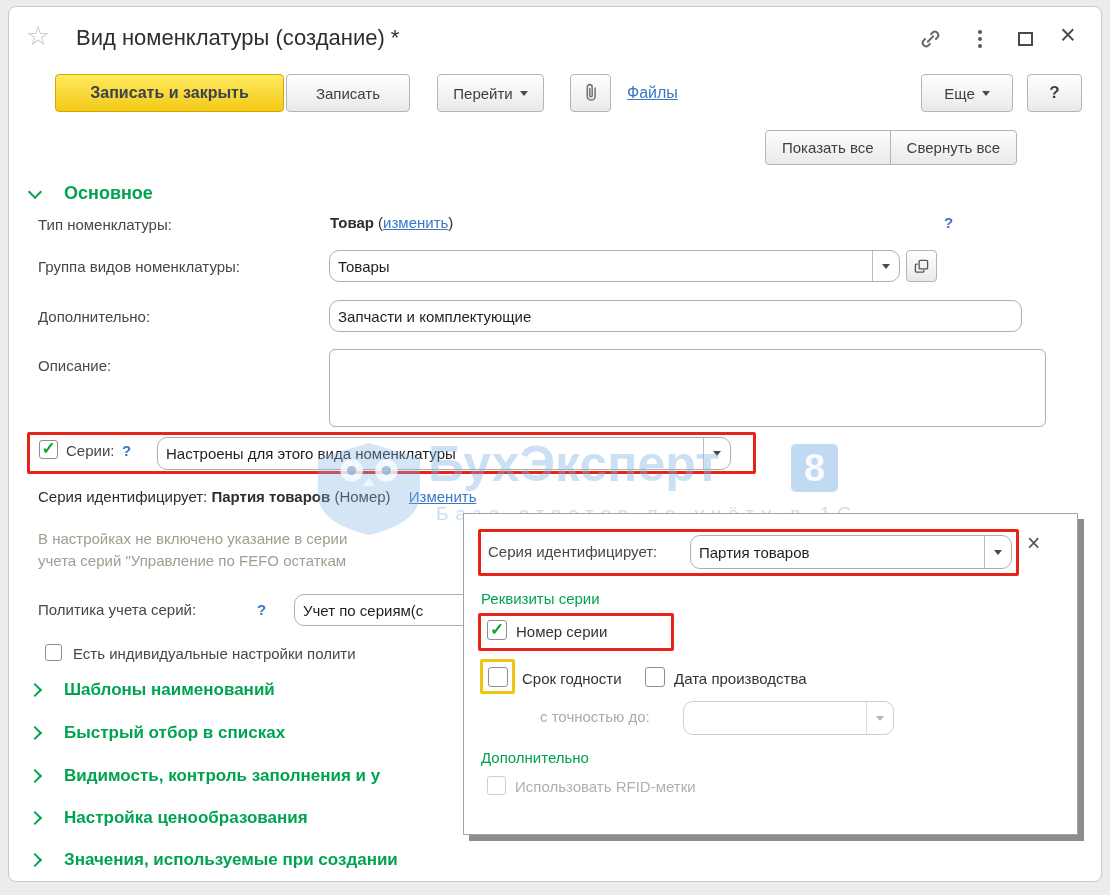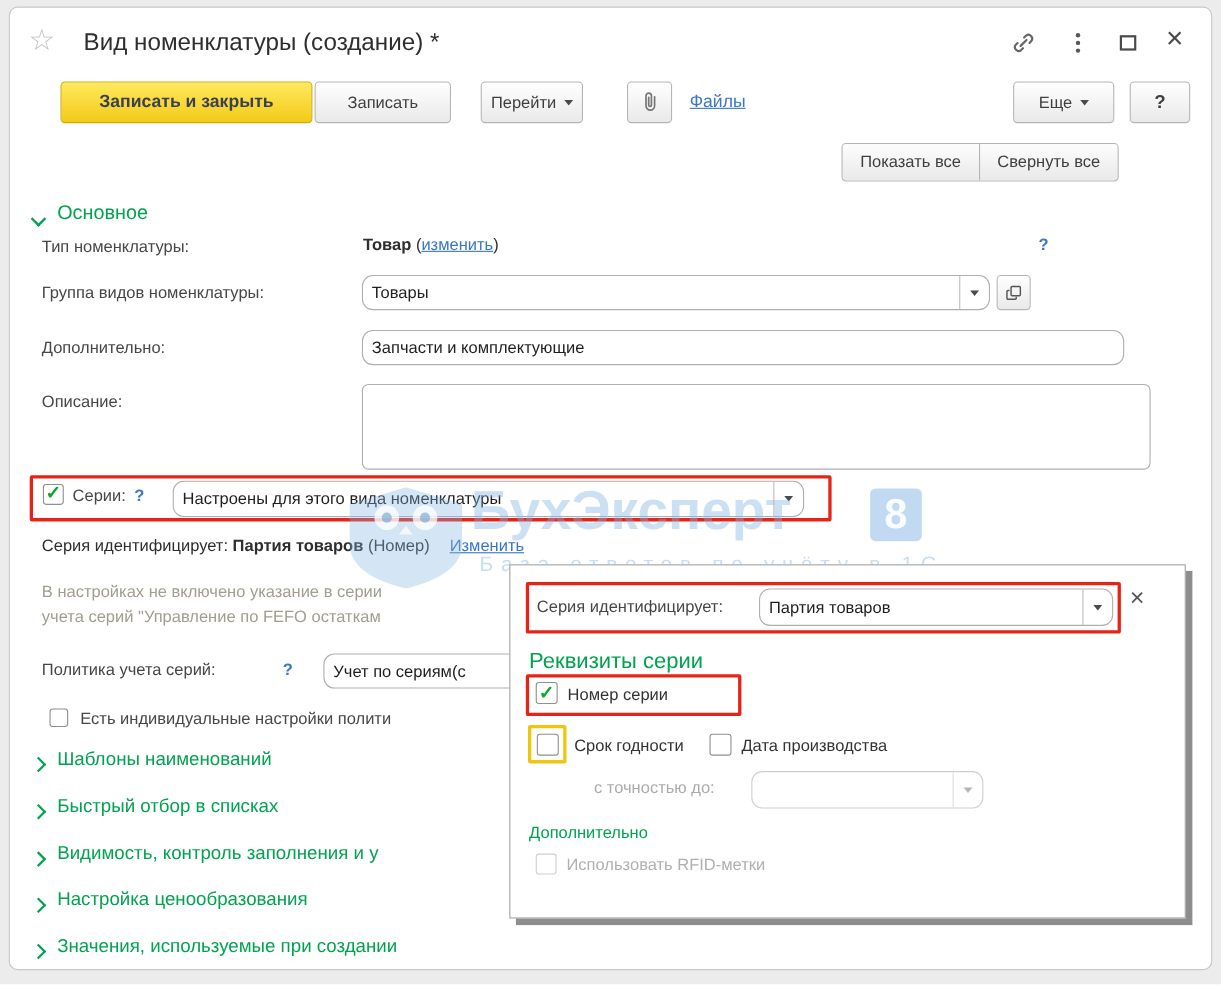--- a/index.html
+++ b/index.html
@@ -22,21 +22,21 @@
   .input,.combo{position:absolute;display:flex;align-items:center;box-sizing:border-box;
        background:#fff;border:1px solid #afafaf;border-radius:10px;font-size:15px;color:#1f1f1f;}
   .input .ival,.combo .ival{flex:1;padding:0 8px;white-space:nowrap;overflow:hidden;}
   .combo .combo-btn{width:26px;align-self:stretch;display:flex;align-items:center;justify-content:center;
        border-left:1px solid #bdbdbd;cursor:pointer;}
   .combo.disabled{border-color:#cfcfcf;}
   .cb{position:absolute;box-sizing:border-box;background:#fff;border:1px solid #8f8f8f;border-radius:3px;
       display:flex;align-items:center;justify-content:center;cursor:pointer;}
   .cb .mark{color:#0ca62e;font-weight:bold;font-size:17px;line-height:1;margin-top:-2px;}
   .cb.disabled{border-color:#cfcfcf;}
-  .greenhdr{position:absolute;display:flex;align-items:flex-end;gap:12px;color:#00a34f;cursor:pointer;white-space:nowrap;}
+  .greenhdr{position:absolute;display:flex;align-items:center;gap:24px;color:#00a34f;cursor:pointer;white-space:nowrap;font-weight:bold;}
   .chev{width:8px;height:8px;border-right:2px solid #00a34f;border-top:2px solid #00a34f;display:inline-block;}
   .chev.right{transform:rotate(45deg);}
   .chev.down{transform:rotate(135deg);margin-top:-4px;}
   .redbox{position:absolute;border:3px solid #e62317;border-radius:2px;box-sizing:border-box;}
   .yellowbox{position:absolute;border:3px solid #eec50f;border-radius:2px;box-sizing:border-box;}
   .titlebar-ico{position:absolute;cursor:pointer;}
   .kebab{width:4px;height:4px;border-radius:50%;background:#565656;box-shadow:0 7px 0 #565656,0 14px 0 #565656;}
   .maxbox{width:15px;height:14px;border:2px solid #4a4a4a;box-sizing:border-box;}
   .popup{position:absolute;left:463px;top:513px;width:613px;height:320px;background:#fff;
          border:1px solid #a3a3a3;box-shadow:6px 6px 0 #8d8d8d;z-index:10;}
@@ -66,21 +66,21 @@
   <div class="titlebar-ico kebab" style="left:978px;top:30px;z-index:2"></div>
   <div class="titlebar-ico maxbox" style="left:1018px;top:32px;z-index:2"></div>
   <span class="titlebar-ico" style="left:1060px;top:20px;font-size:27px;color:#4a4a4a;z-index:2">×</span>
 
   <button class="btn primary" style="left:30px;top:74px;width:229px;height:38px;z-index:2">
     <span>Записать и закрыть</span>
   </button>
   <button class="btn" style="left:286px;top:74px;width:124px;height:38px;z-index:2">
     <span>Записать</span>
   </button>
-  <button class="btn" style="left:437px;top:74px;width:93px;height:38px;z-index:2">
+  <button class="btn" style="left:437px;top:74px;width:107px;height:38px;z-index:2">
     <span>Перейти</span>
     <span class="caret"></span>
   </button>
   <button class="btn" style="left:570px;top:74px;width:41px;height:38px;z-index:2">
     <span>
       <svg width="20" height="22" viewBox="0 0 22 24" fill="none" stroke="#767676" stroke-width="1.7" stroke-linecap="round">
         <path d="M15.5 6.5v9a4.3 4.3 0 0 1-8.6 0v-10a2.7 2.7 0 0 1 5.4 0v9.2a1.35 1.35 0 0 1-2.7 0V7"></path>
       </svg>
     </span>
   </button>
@@ -208,21 +208,21 @@
     <div class="redbox" style="left:14px;top:15px;width:541px;height:47px"></div>
     <span class="lbl abs" style="left:24px;top:29px">Серия идентифицирует:</span>
     <div class="combo" style="left:226px;top:21px;width:322px;height:34px">
       <span class="ival">Партия товаров</span>
       <span class="combo-btn">
           <span class="caret"></span>
         </span>
     </div>
     <span class="abs" style="left:563px;top:16px;font-size:23px;color:#555;cursor:pointer">×</span>
 
-    <div class="abs" style="left:17px;top:76px;font-size:20px;color:#00a34f;white-space:nowrap">Реквизиты серии</div>
+    <div class="abs" style="left:17px;top:76px;font-size:15px;color:#00a34f;white-space:nowrap">Реквизиты серии</div>
 
     <div class="redbox" style="left:14px;top:99px;width:196px;height:38px"></div>
     <span class="cb" style="left:23px;top:106px;width:20px;height:20px">
       <span class="mark">✓</span>
     </span>
     <span class="abs" style="left:52px;top:109px;font-size:15px;color:#333;white-space:nowrap">Номер серии</span>
 
     <div class="yellowbox" style="left:16px;top:145px;width:35px;height:35px"></div>
     <span class="cb" style="left:24px;top:153px;width:20px;height:20px"></span>
     <span class="abs" style="left:58px;top:156px;font-size:15px;color:#333;white-space:nowrap">Срок годности</span>

